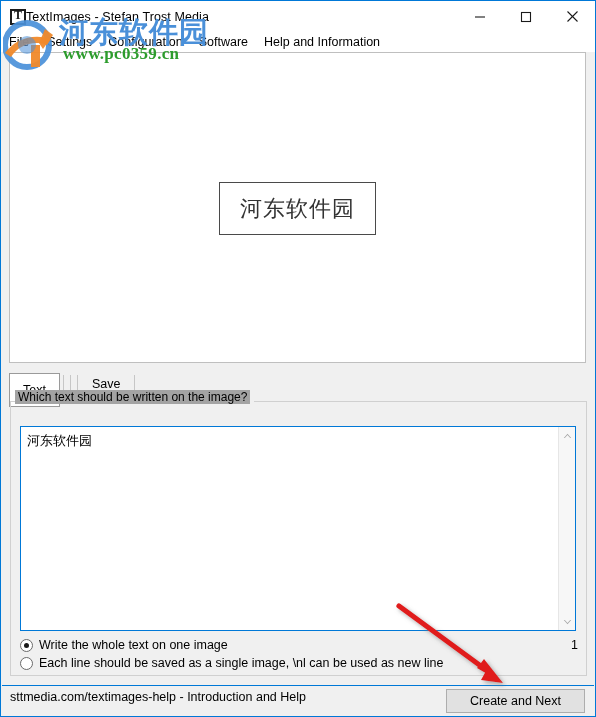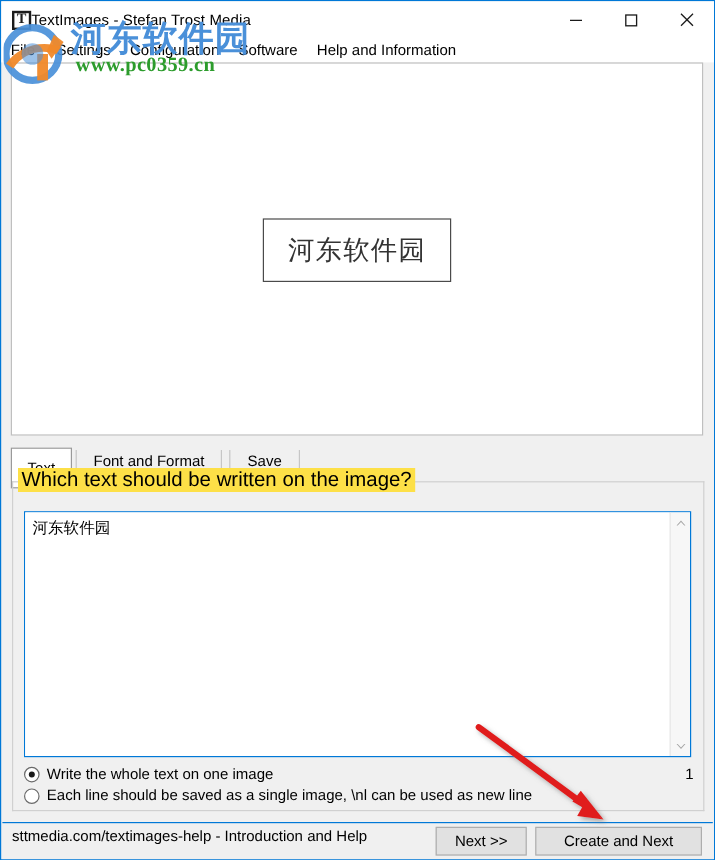--- a/index.html
+++ b/index.html
@@ -153,22 +153,22 @@
   
   #group-box {
     position: absolute; left: 9px; top: 400px;
     width: 577px; height: 275px;
     border: 1px solid #d0d0d0;
     border-top: none;
     background: transparent;
   }
   #group-label {
     position: absolute; left: 14px; top: 389px;
-    font-size: 17px; color: #000000;
-    background: #fde047;
+    font-size: 12px; color: #000000;
+    background: #a3a3a3;
     padding: 0 3px;
     white-space: nowrap;
     z-index: 3;
   }
   #group-top-left {
     position: absolute; left: 9px; top: 400px;
     width: 6px; height: 1px; background: #d0d0d0;
   }
   #group-top-right {
     position: absolute; left: 253px; top: 400px;
@@ -310,21 +310,20 @@
 
   <div id="preview-panel">
     <div id="preview-image">
       <span id="preview-image-text">河东软件园</span>
     </div>
   </div>
 
   <div id="tab-strip">
     <div class="tab active">Text</div>
     <div class="tab-sep"></div>
-    <div class="tab">Font and Format</div>
     <div class="tab-sep"></div>
     <div class="tab-sep"></div>
     <div class="tab">Save</div>
     <div class="tab-sep"></div>
   </div>
 
   <div id="group-box"></div>
   <div id="group-top-left"></div>
   <div id="group-top-right"></div>
   <div id="group-label">Which text should be written on the image?</div>
@@ -350,21 +349,20 @@
     <span>Write the whole text on one image</span>
   </div>
   <div class="radio-row" id="radio-each">
     <span class="radio-mark"></span>
     <span>Each line should be saved as a single image, \nl can be used as new line</span>
   </div>
   <div id="image-count">1</div>
 
   <div id="bottom-bar">
     <div id="status-text">sttmedia.com/textimages-help - Introduction and Help</div>
-    <button class="bottom-btn" id="btn-next">Next &gt;&gt;</button>
     <button class="bottom-btn" id="btn-create">Create and Next</button>
   </div>
 
   <div id="watermark">
     <svg id="wm-logo" viewBox="0 0 56 56">
       <circle cx="24" cy="26" r="22" fill="none" stroke="#4a90d9" stroke-width="6" opacity="0.92"></circle>
       <path d="M2 34 C12 20 30 14 48 20 L44 26 C30 21 16 26 8 38 Z" fill="#f0892a" opacity="0.95"></path>
       <path d="M42 10 L50 16 L40 30 L36 24 Z" fill="#f0892a" opacity="0.95"></path>
       <rect x="28" y="26" width="9" height="22" fill="#f0892a" opacity="0.95"></rect>
       <circle cx="24" cy="26" r="9" fill="#4a90d9" opacity="0.55"></circle>

